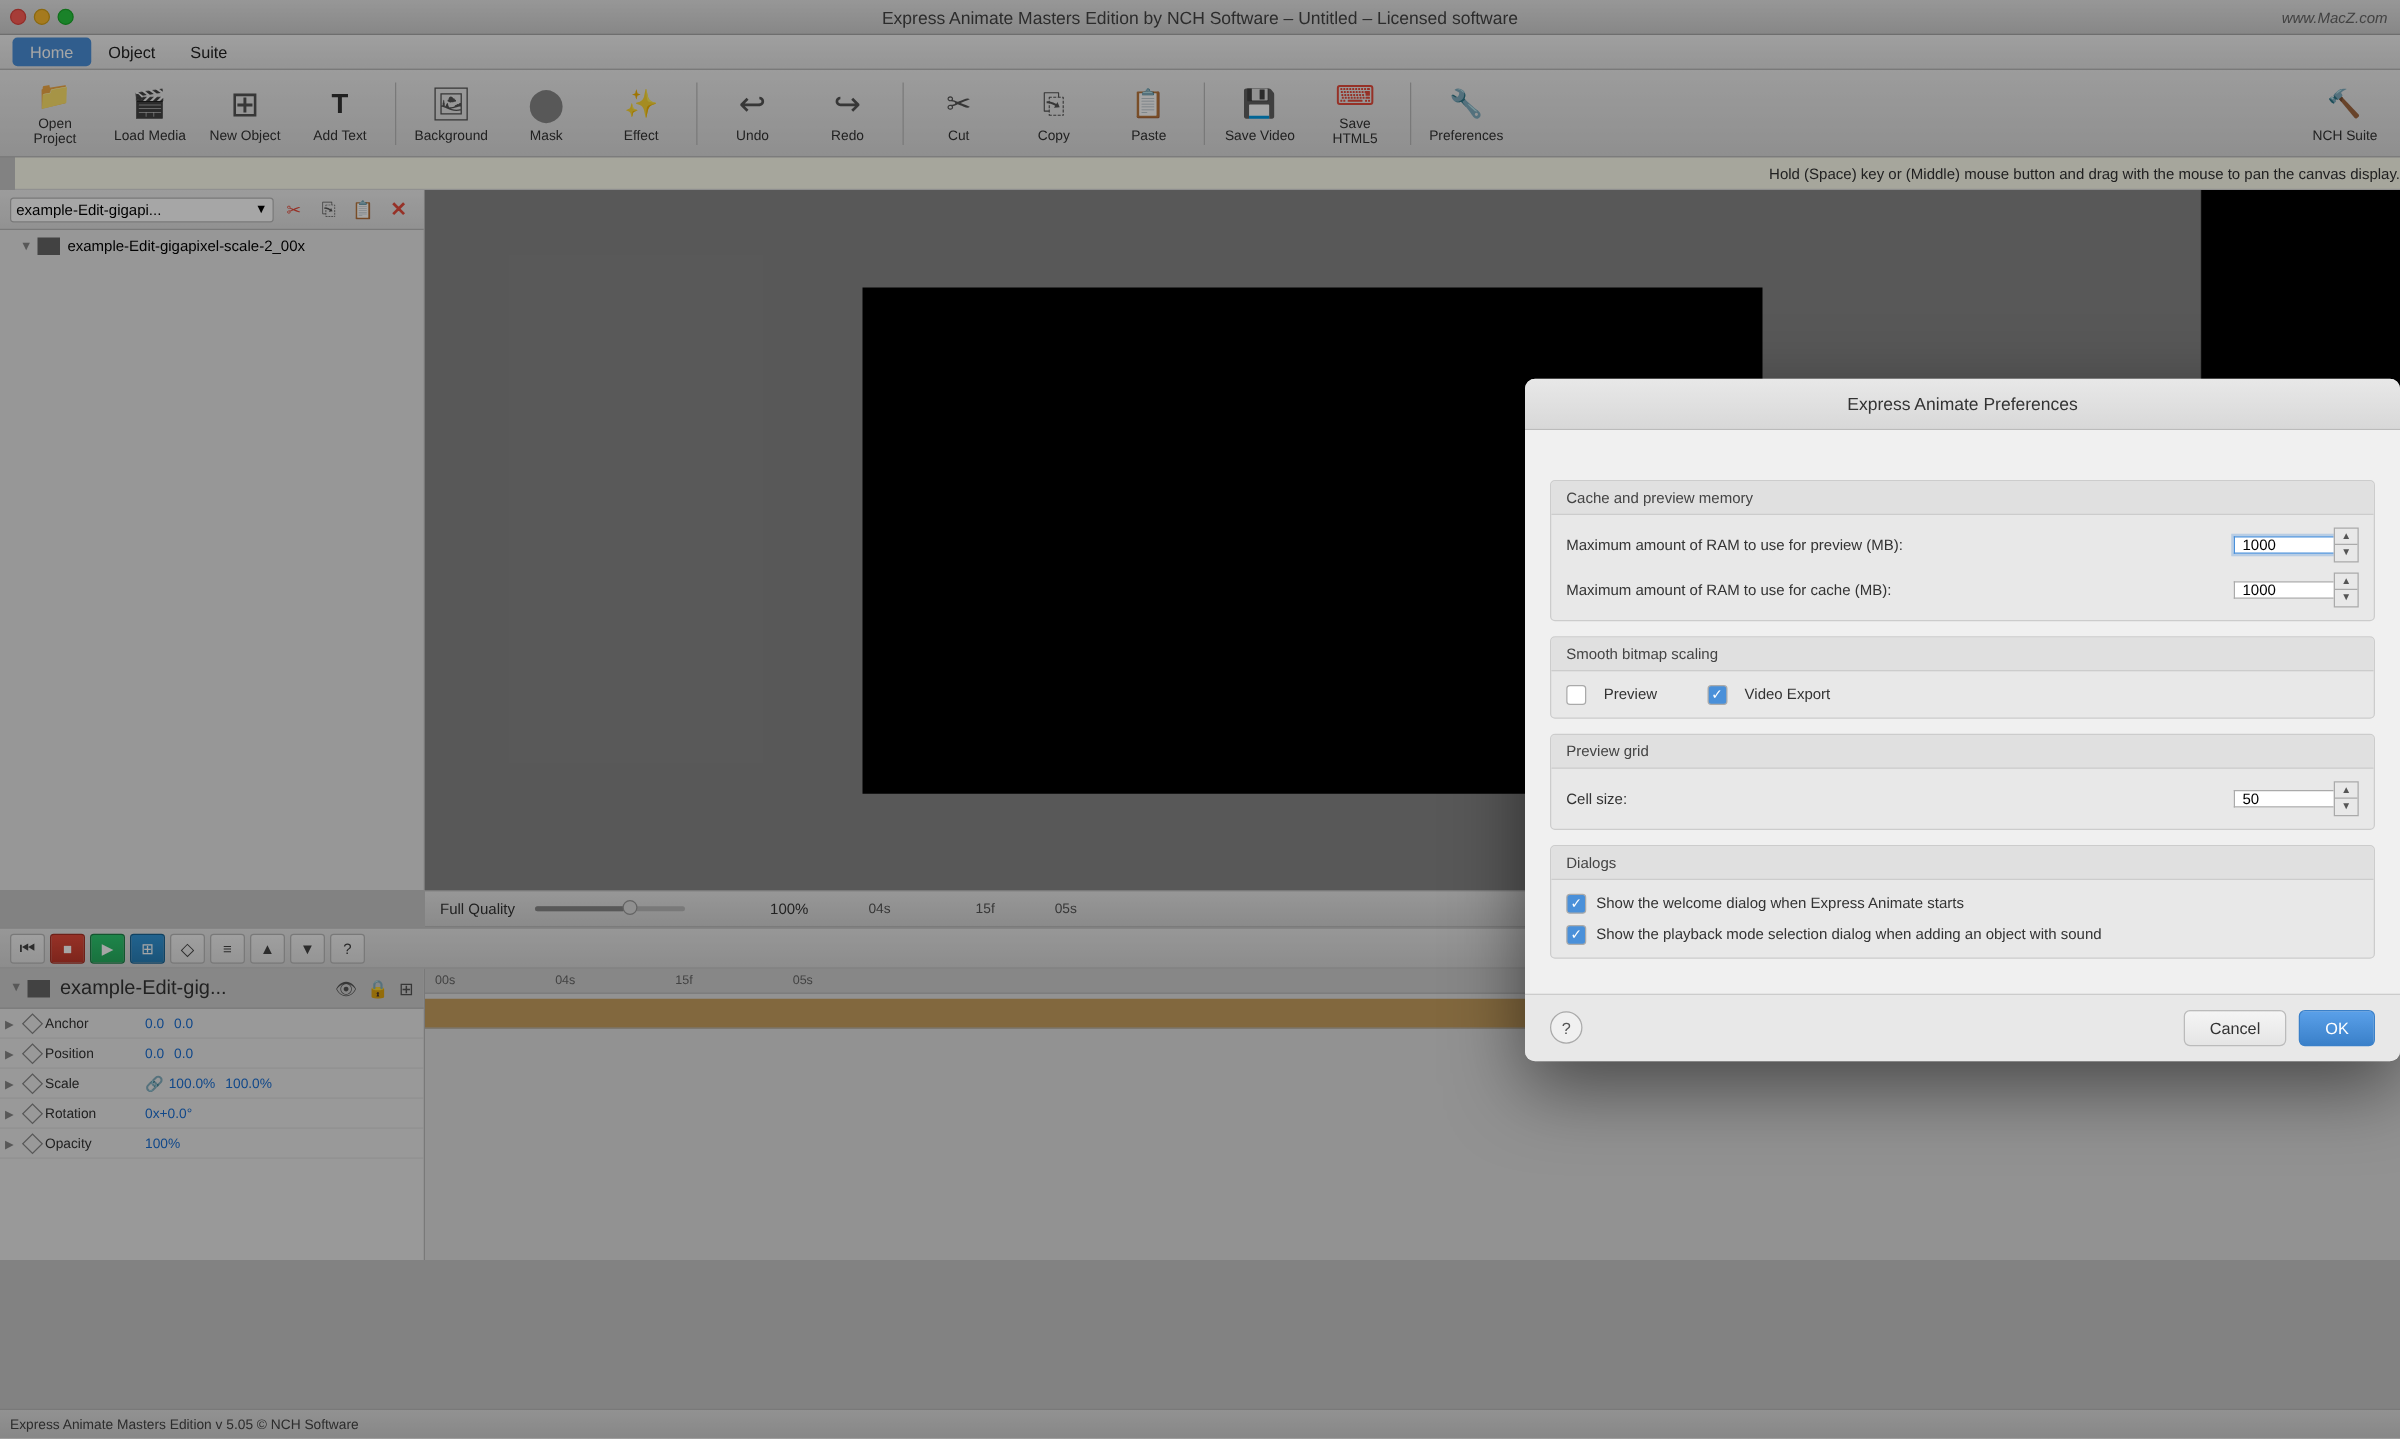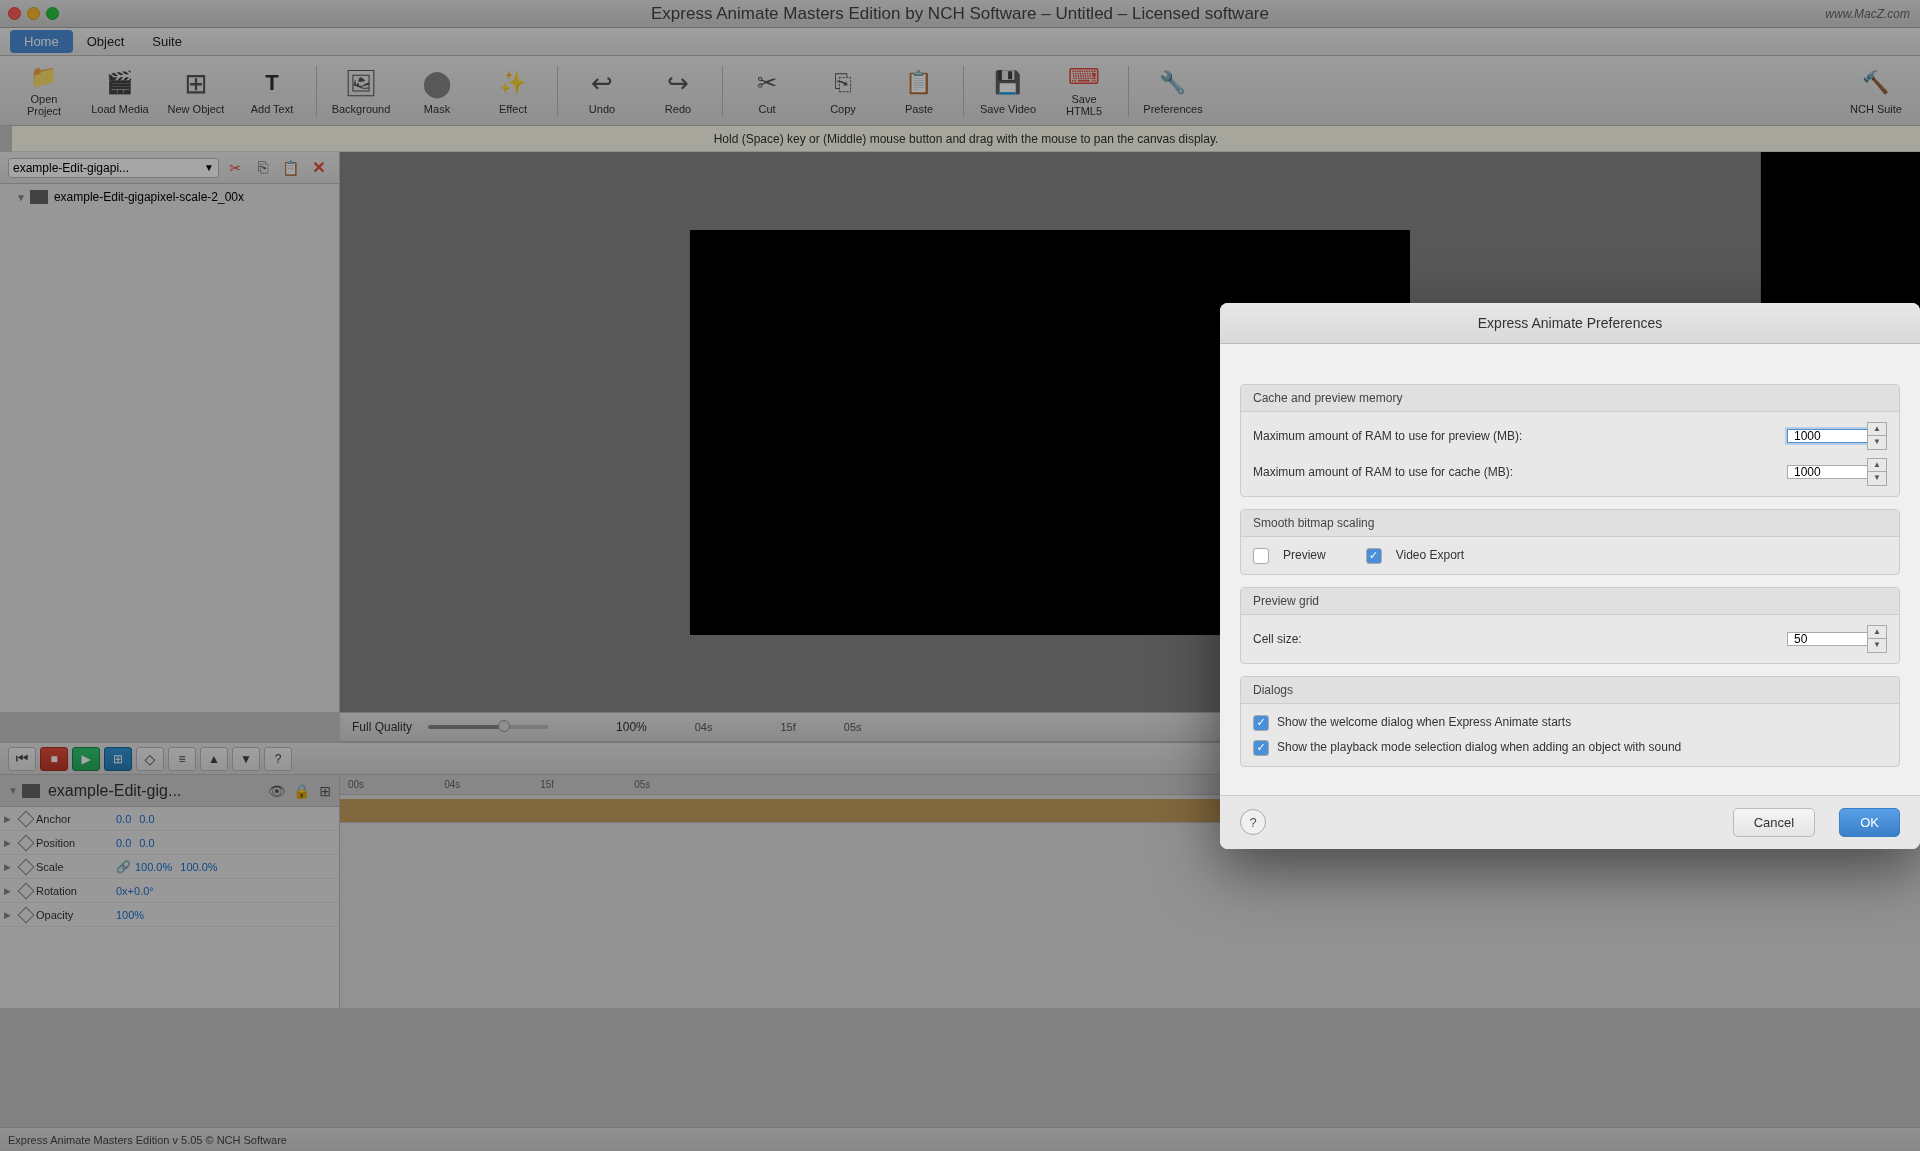--- a/index.html
+++ b/index.html
@@ -30,21 +30,21 @@
       gap: 6px;
       align-items: center;
     }
     .traffic-light {
       width: 13px; height: 13px; border-radius: 50%;
     }
     .tl-close { background: #ff5f57; border: 1px solid #e0443e; }
     .tl-min { background: #febc2e; border: 1px solid #d4a017; }
     .tl-max { background: #28c840; border: 1px solid #1aab29; }
     #title-bar .title-text {
-      font-size: 17px;
+      font-size: 14px;
       color: #444;
     }
     #title-bar .watermark {
       position: absolute;
       right: 10px;
       font-size: 12px;
       color: #666;
       font-style: italic;
     }
 
@@ -122,21 +122,21 @@
     .tb-icon-prefs { color: #888; font-size: 22px; }
     .tb-icon-nch { color: #f5a623; font-size: 22px; }
 
     
     #hint-bar {
       background: #fffff0;
       border-bottom: 1px solid #ddd;
       height: 26px;
       display: flex;
       align-items: center;
-      justify-content: center;
+      justify-content: flex-end;
       font-size: 12px;
       color: #333;
       margin-left: 12px;
     }
 
     
     #main-area {
       display: flex;
       height: calc(1151px - 28px - 28px - 70px - 26px - 28px);
       position: relative;
@@ -478,21 +478,21 @@
       background: #f0f0f0;
       display: flex;
       align-items: center;
       justify-content: center;
       cursor: pointer;
       font-size: 13px;
       color: #555;
     }
     .dialog-action-btns {
       display: flex;
-      gap: 24px;
+      gap: 10px;
     }
     .btn-cancel {
       padding: 6px 20px;
       border: 1px solid #bbb;
       border-radius: 5px;
       background: linear-gradient(to bottom, #f5f5f5, #e5e5e5);
       cursor: pointer;
       font-size: 13px;
       color: #333;
     }

